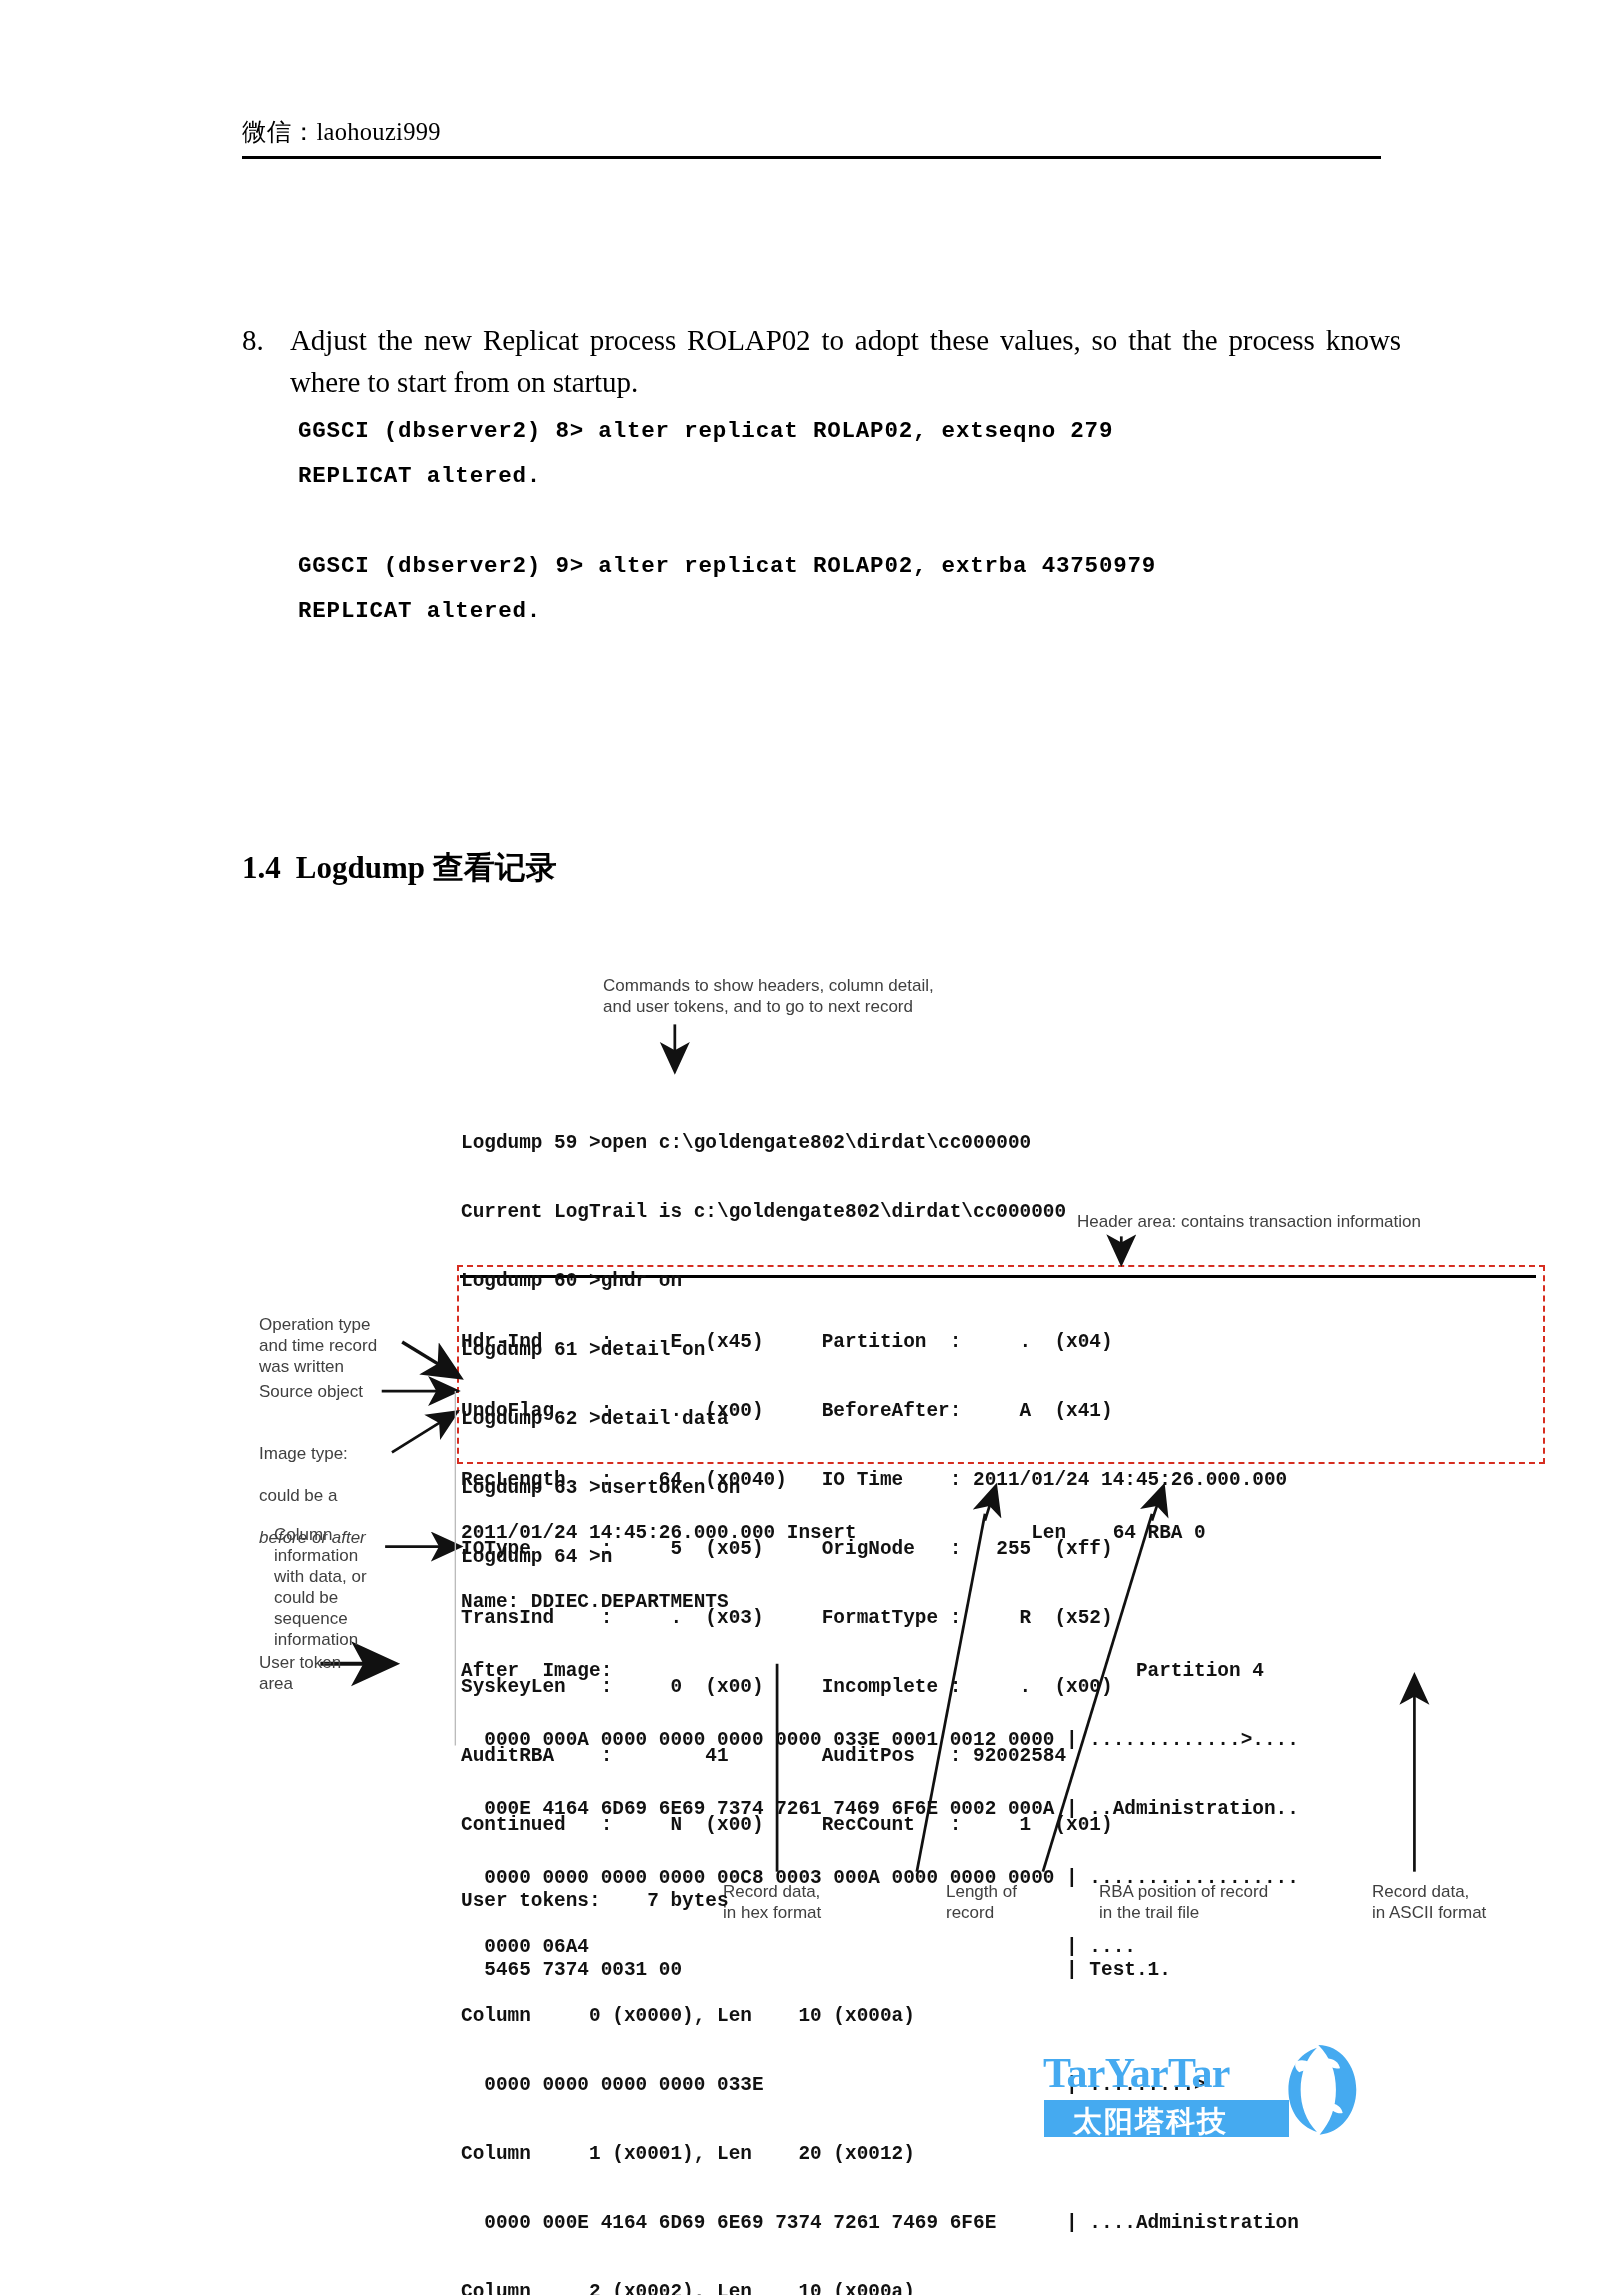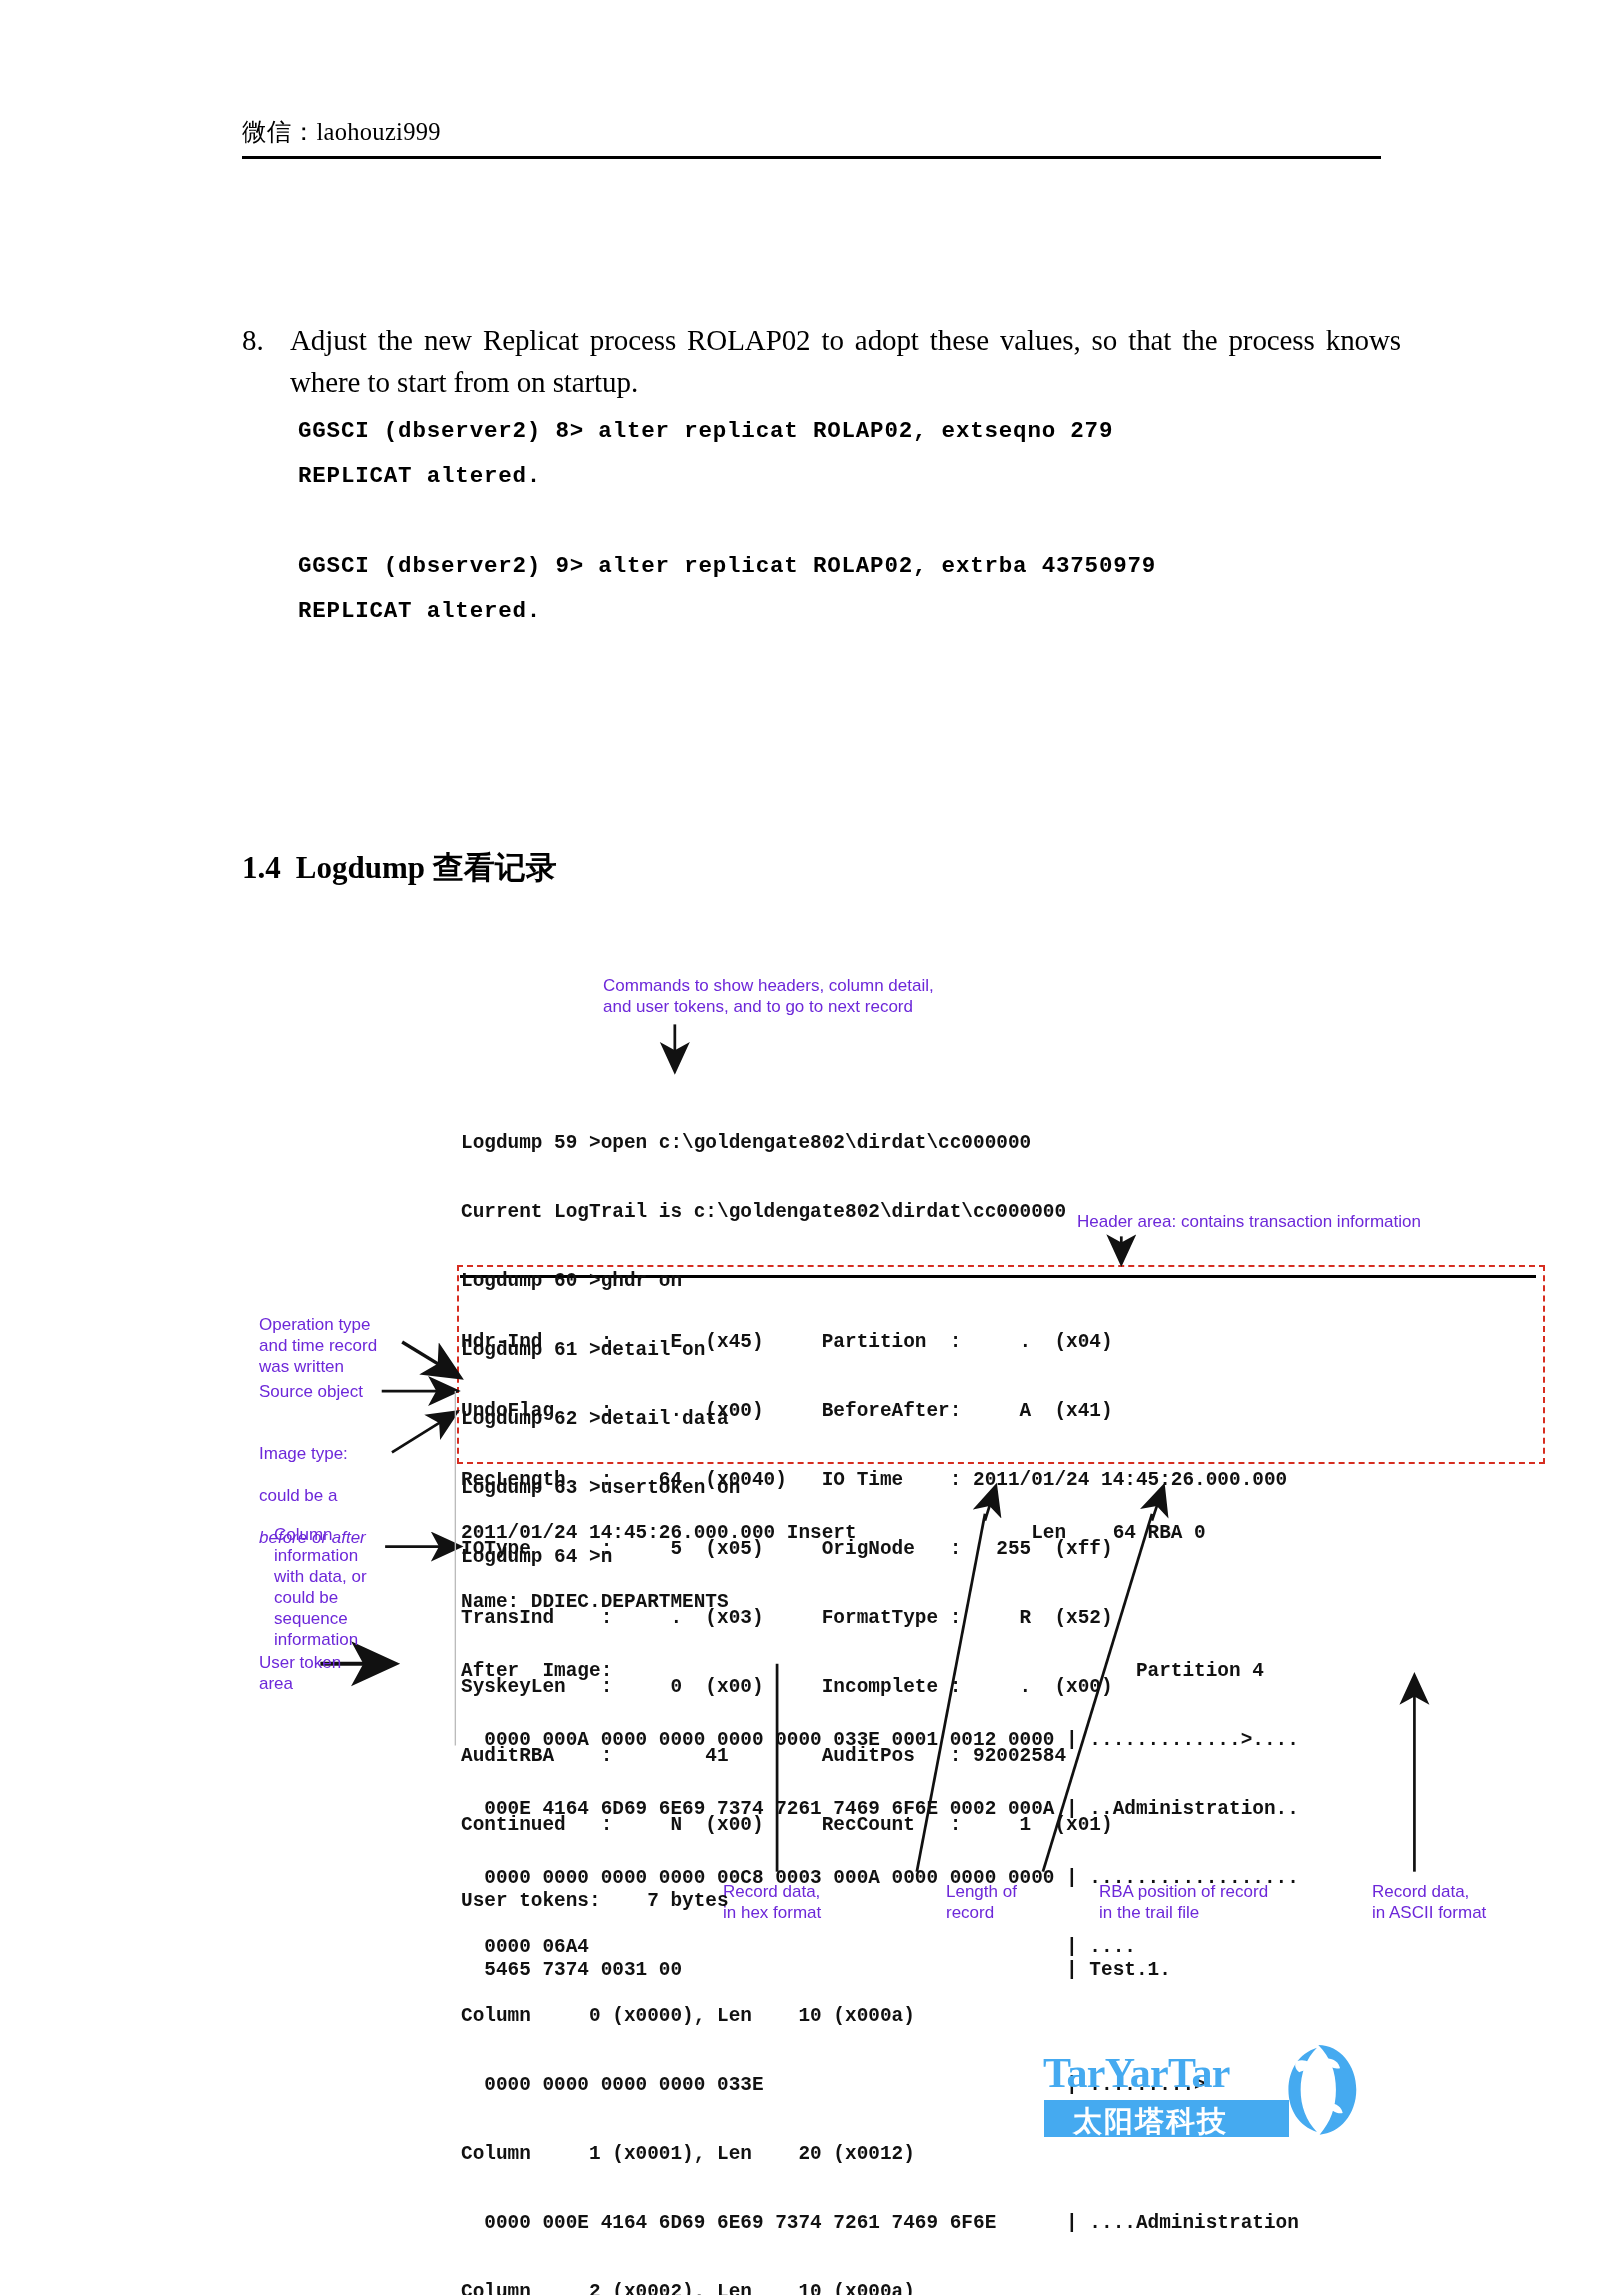--- a/index.html
+++ b/index.html
@@ -106,21 +106,21 @@
     width: 1623px;
     height: 975px;
   }
 
   
   .anno {
     position: absolute;
     font-family: "Liberation Sans", "DejaVu Sans", sans-serif;
     font-size: 17px;
     line-height: 21px;
-    color: #6d28d9;
+    color: #404040;
     white-space: pre-line;
   }
   .anno.italic-mix i { font-style: italic; margin-top: 42px; }
 
   
   .term {
     position: absolute;
     font-family: "Liberation Mono", "DejaVu Sans Mono", monospace;
     font-weight: bold;
     font-size: 19.4px;

